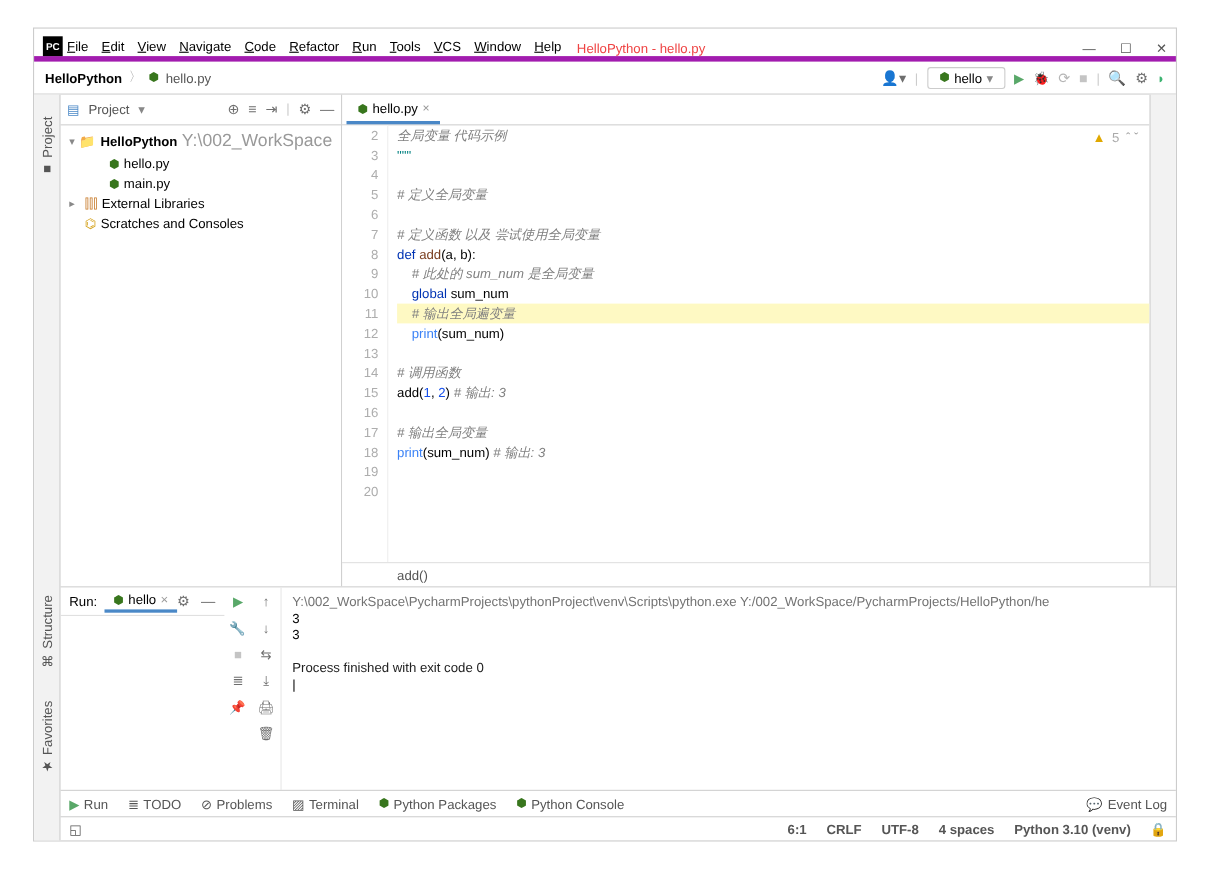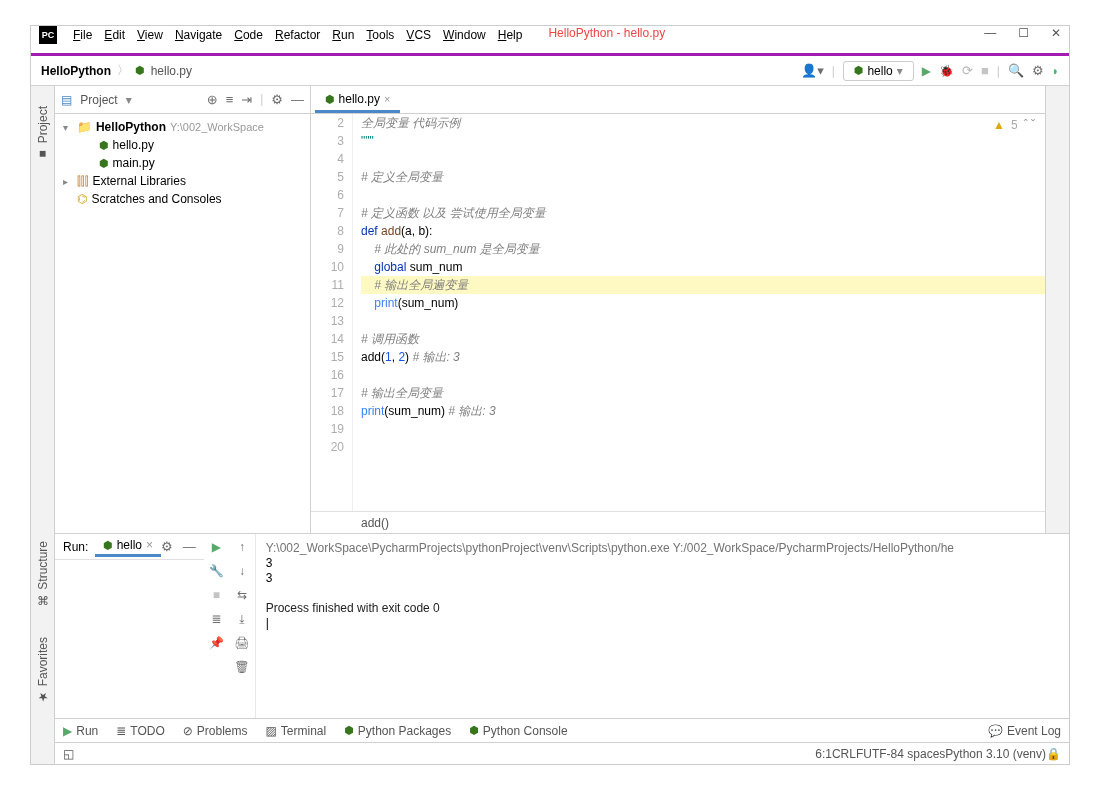--- a/index.html
+++ b/index.html
@@ -1,18 +1,18 @@
 <!DOCTYPE html>
 <html><head>
 <meta charset="utf-8">
 <style>
 * { margin: 0; padding: 0; box-sizing: border-box; font-family: "Segoe UI", Arial, sans-serif; font-size: 12px; }
 body { background: #fff; width: 1103px; height: 794px; overflow: hidden; }
 .frame { position: absolute; top: 25px; left: 30px; width: 1040px; height: 740px; border: 1px solid #ccc; background: #fff; display: flex; flex-direction: column; }
-.titlebar { height: 30px; display: flex; align-items: flex-start; padding: 0 8px; border-bottom: 3px solid #a21caf; gap: 12px; }
+.titlebar { height: 30px; display: flex; align-items: flex-end; padding: 0 8px; border-bottom: 5px solid #a21caf; }
 .titlebar .logo { width: 18px; height: 18px; background: #000; display: flex; align-items: center; justify-content: center; color: #fff; font-size: 9px; font-weight: bold; }
 .menubar { display: flex; gap: 4px; }
 .menubar span { padding: 2px 4px; cursor: pointer; }
 .menubar span u { text-decoration: underline; }
 .wintitle { color: #ef4444; margin-left: 10px; }
 .wincontrols { margin-left: auto; display: flex; gap: 22px; color: #555; font-size: 14px; }
 .navbar { height: 30px; display: flex; align-items: center; padding: 0 10px; border-bottom: 1px solid #d0d0d0; gap: 6px; }
 .breadcrumb { font-weight: bold; }
 .bc-file { font-weight: normal; color: #555; }
 .navright { margin-left: auto; display: flex; align-items: center; gap: 8px; }
@@ -25,21 +25,21 @@
 .vtab { writing-mode: vertical-rl; transform: rotate(180deg); font-size: 11px; color: #555; }
 .panelArea { flex: 1; display: flex; flex-direction: column; min-width: 0; }
 .mainSplit { flex: 1; display: flex; min-height: 0; }
 .projPanel { width: 256px; border-right: 1px solid #d0d0d0; display: flex; flex-direction: column; }
 .panelHdr { height: 28px; border-bottom: 1px solid #d0d0d0; display: flex; align-items: center; padding: 0 6px; gap: 8px; color: #555; }
 .panelHdr .title { font-weight: normal; }
 .panelHdr .r { margin-left: auto; display: flex; gap: 8px; }
 .tree { padding: 4px 0; }
 .treerow { padding: 2px 8px; display: flex; align-items: center; gap: 4px; white-space: nowrap; overflow: hidden; }
 .ind1 { padding-left: 22px; } .ind2 { padding-left: 44px; }
-.treerow .meta { color: #999; font-size: 11px; }
+.treerow .meta { color: #999; font-size: 16px; }
 .arrow { color: #888; font-size: 10px; width: 10px; }
 .bold { font-weight: bold; }
 .editor { flex: 1; display: flex; flex-direction: column; min-width: 0; }
 .edTabs { height: 28px; border-bottom: 1px solid #d0d0d0; display: flex; align-items: end; padding-left: 4px; }
 .edTab { border-bottom: 3px solid #4a88c7; padding: 4px 10px; display: flex; align-items: center; gap: 4px; }
 .edTab .close { color: #999; font-size: 11px; }
 .code { flex: 1; display: flex; font-family: Consolas, monospace; font-size: 13px; overflow: auto; position: relative; }
 .gutter { width: 42px; text-align: right; color: #adadad; padding-right: 8px; line-height: 18px; background: #fff; border-right: 1px solid #eee; }
 .codelines { flex: 1; line-height: 18px; padding-left: 8px; }
 .codelines .row { white-space: pre; height: 18px; }
@@ -55,21 +55,21 @@
 .runBody { flex: 1; display: flex; }
 .runToolbar { width: 52px; border-right: 1px solid #e8e8e8; display: flex; }
 .rtCol { width: 26px; display: flex; flex-direction: column; align-items: center; gap: 10px; padding-top: 6px; color: #6e6e6e; }
 .console { flex: 1; font-family: Consolas, monospace; font-size: 13px; padding: 6px 10px; white-space: pre; overflow: hidden; }
 .console .path { color: #737373; }
 .console .exit { color: #222; }
 .toolWindows { height: 24px; border-top: 1px solid #d0d0d0; display: flex; align-items: center; padding: 0 8px; gap: 18px; color: #555; }
 .toolWindows .tw { display: flex; align-items: center; gap: 4px; }
 .toolWindows .r { margin-left: auto; }
 .statusbar { height: 22px; border-top: 1px solid #d0d0d0; display: flex; align-items: center; padding: 0 8px; gap: 14px; color: #555; font-size: 11px; }
-.statusbar .r { margin-left: auto; display: flex; gap: 0; }
+.statusbar .r { margin-left: auto; display: flex; gap: 18px; font-weight: bold; }
 .rightrail { width: 24px; background: #f2f2f2; border-left: 1px solid #d0d0d0; }
 .pyicon { color: #38761d; font-size: 11px; }
 </style>
 </head>
 <body>
 
 <div class="frame">
 
   <div class="titlebar">
     <div class="logo">PC</div>

